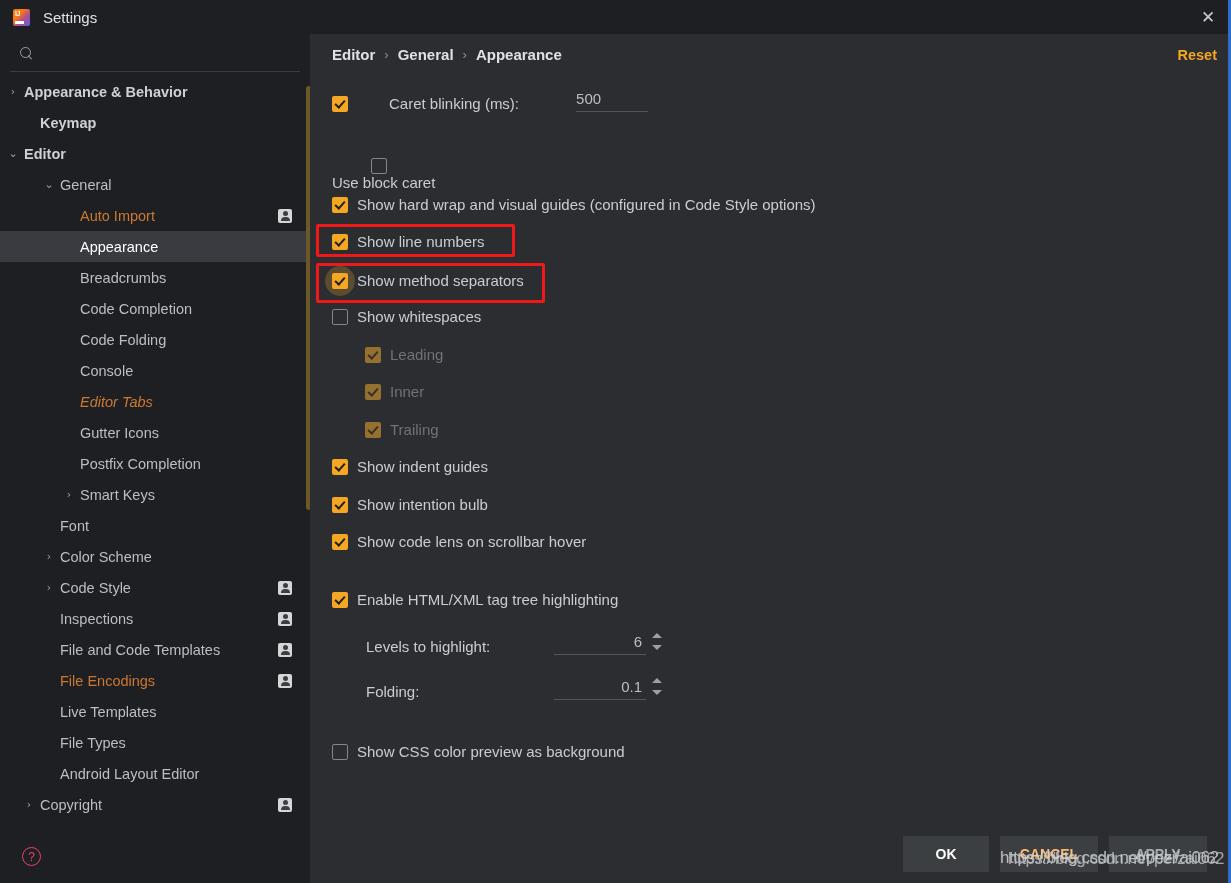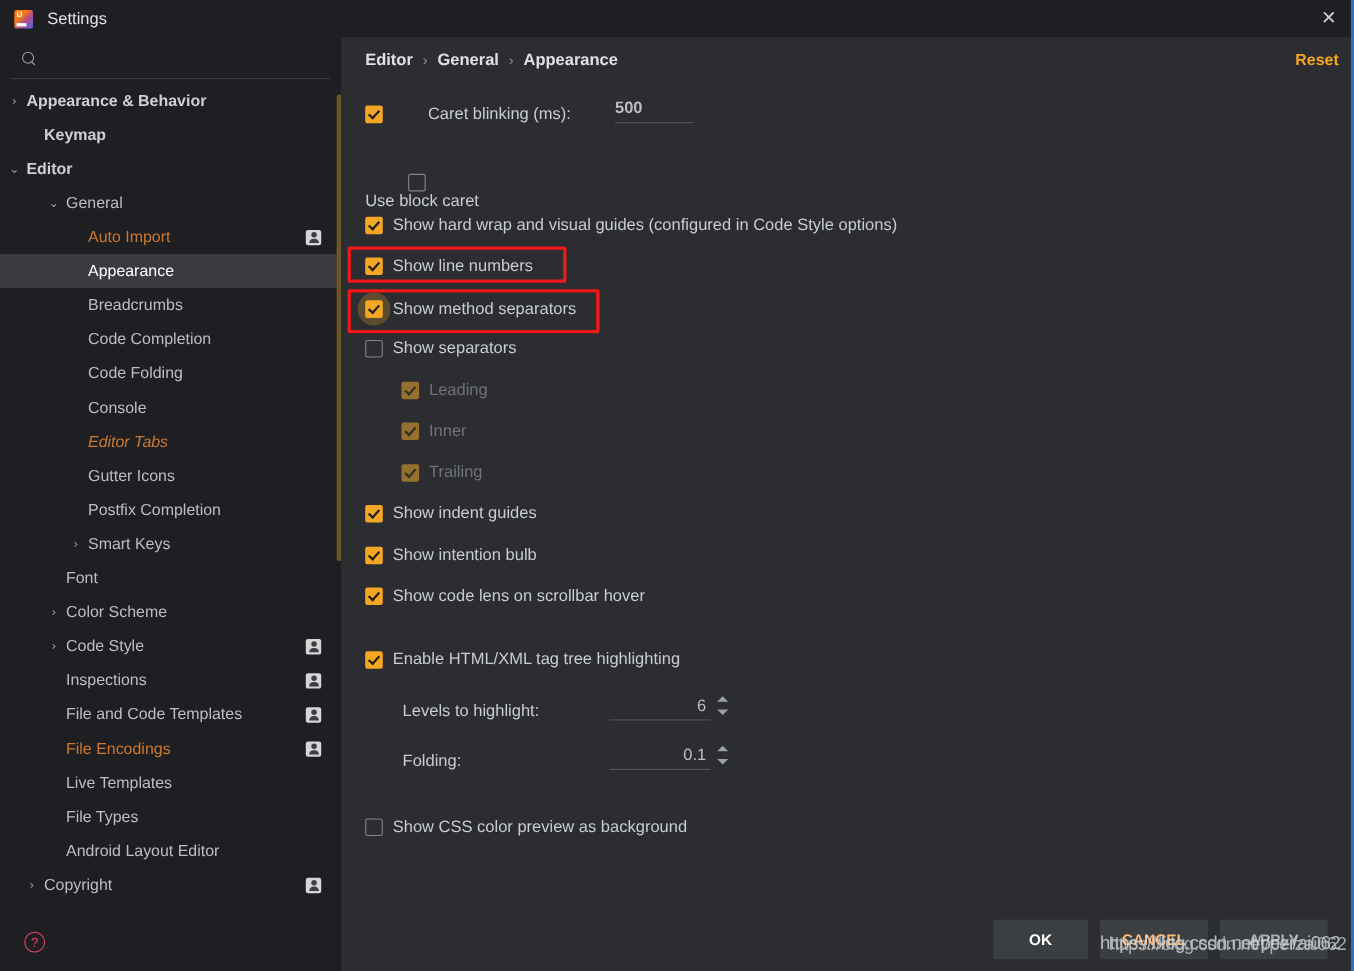--- a/index.html
+++ b/index.html
@@ -347,21 +347,21 @@
         <span class="sep">›</span>
         <span>General</span>
         <span class="sep">›</span>
         <span>Appearance</span>
       </div>
     <div id="reset-link">Reset</div>
     <div id="options">
         <div class="field-row" style="left: 22px; top: 52px;">
           <span class="cb on"></span>
           <span>Caret blinking (ms):</span>
-          <span class="underline-field" style="margin-left: 8px; width: 72px; font-weight: bold;">
+          <span class="underline-field" style="margin-left: 25px; width: 72px;">
             <span class="val">500</span>
           </span>
         </div>
         <div class="opt" style="left: 22px; top: 124px; flex-direction: column;">
           <span style="position: relative; display: inline-flex;">
             <span class="cb off"></span>
           </span>
           <span class="txt">Use block caret</span>
         </div>
         <div class="opt" style="left: 22px; top: 162px;">
@@ -380,21 +380,21 @@
           <span style="position: relative; display: inline-flex;">
             <span class="focus-ring"></span>
             <span class="cb on"></span>
           </span>
           <span class="txt">Show method separators</span>
         </div>
         <div class="opt" style="left: 22px; top: 274px;">
           <span style="position: relative; display: inline-flex;">
             <span class="cb off"></span>
           </span>
-          <span class="txt">Show separators</span>
+          <span class="txt">Show whitespaces</span>
         </div>
         <div class="opt disabled" style="left: 55px; top: 312px;">
           <span style="position: relative; display: inline-flex;">
             <span class="cb dim"></span>
           </span>
           <span class="txt">Leading</span>
         </div>
         <div class="opt disabled" style="left: 55px; top: 349px;">
           <span style="position: relative; display: inline-flex;">
             <span class="cb dim"></span>

